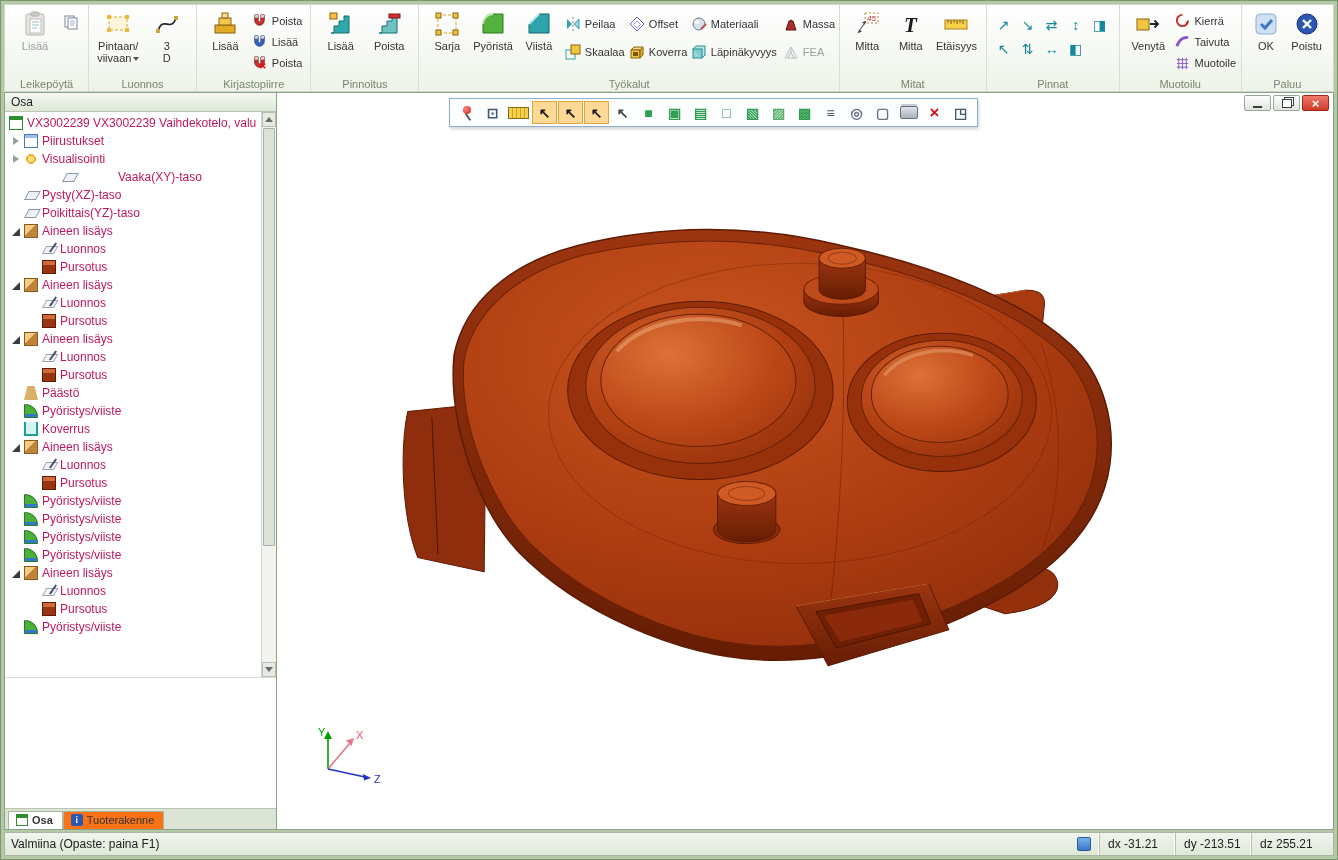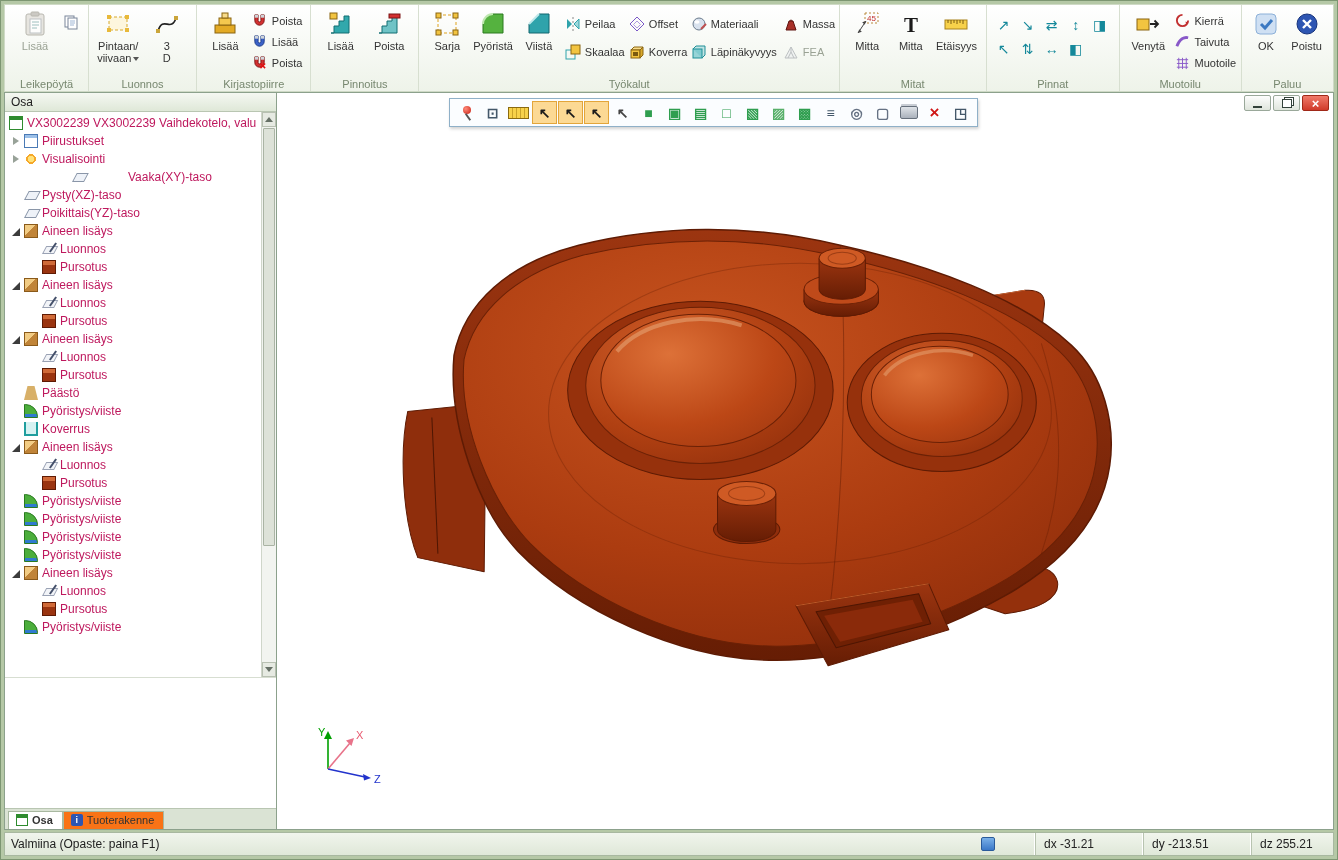--- a/index.html
+++ b/index.html
@@ -5,21 +5,21 @@
   html,body{margin:0;padding:0;background:#8ea887;}
   *{box-sizing:border-box;}
   .app{position:relative;width:1338px;height:860px;background:#b5c8a6;font-family:"Liberation Sans",sans-serif;overflow:hidden;border:1px solid #7d9672;}
 
   
   .ribbon{position:absolute;left:3px;top:3px;right:3px;height:88px;background:linear-gradient(#ffffff,#eef3e9);display:flex;align-items:stretch;border:1px solid #cfdac6;}
   .rgroup{position:relative;display:flex;flex-direction:column;border-right:1px solid #d7dfd0;padding:2px 5px 14px 5px;}
   .rgc{display:flex;align-items:flex-start;height:70px;}
   .rlabel{position:absolute;left:0;right:0;bottom:1px;text-align:center;font-size:11px;color:#77876f;}
   .bigbtn{width:50px;display:flex;flex-direction:column;align-items:center;padding-top:3px;border-radius:3px;cursor:pointer;}
-  .ricon{height:28px;display:flex;align-items:center;justify-content:flex-end;}
+  .ricon{height:28px;display:flex;align-items:center;justify-content:flex-end;font-style:italic;}
   .blabel{font-size:11px;line-height:12px;text-align:center;color:#333;margin-top:2px;white-space:nowrap;}
   .dim .blabel,.dim .smlabel{color:#9aa294;}
   .dim svg{opacity:.65;filter:grayscale(45%);}
   .minicol{display:flex;flex-direction:column;gap:2px;padding-top:4px;}
   .minicol.spread{gap:9px;padding-top:7px;}
   .smallbtn{display:flex;align-items:center;gap:4px;height:19px;font-size:11px;color:#333;padding:0 3px;border-radius:2px;cursor:pointer;white-space:nowrap;}
   .smicon{width:16px;height:16px;display:flex;align-items:center;justify-content:center;flex:none;}
   .dda{width:0;height:0;border-left:3px solid transparent;border-right:3px solid transparent;border-top:4px solid #555;display:inline-block;margin-left:2px;vertical-align:middle;}
   .fgrid{width:126px;display:flex;flex-wrap:wrap;padding-top:6px;}
   .fgicon{width:24px;height:24px;display:flex;align-items:center;justify-content:center;font-size:14px;color:#14889a;border:1px solid transparent;border-radius:2px;cursor:pointer;}
@@ -81,21 +81,21 @@
   .vt-print::before{content:"";width:16px;height:11px;background:linear-gradient(#dfe3e8,#aab2bc);border:1px solid #66707c;border-radius:2px;box-shadow:0 -3px 0 -1px #c8cdd4;}
   .vt-delete span{font-size:17px;}
   .winctrls{position:absolute;top:2px;right:4px;display:flex;gap:2px;}
   .wbtn{width:27px;height:16px;display:flex;align-items:center;justify-content:center;background:linear-gradient(#fdfdfd,#dfe5dc);border:1px solid #9aa89a;border-radius:2px;cursor:pointer;position:relative;}
   .wbtn.close{background:linear-gradient(#f07a6a,#d03a2a);border-color:#a02818;}
   .wmin::before{content:"";display:block;width:9px;height:2px;background:#33413a;margin-top:7px;}
   .wres::before{content:"";display:block;width:8px;height:7px;border:1px solid #33413a;background:#fff;box-shadow:2px -2px 0 -1px #fff,2px -2px 0 0 #33413a;}
   .wclose::before{content:"×";color:#fff;font-weight:bold;font-size:13px;line-height:14px;}
 
   
-  .statusbar{position:absolute;left:3px;right:3px;bottom:3px;height:24px;background:linear-gradient(#f1f5ed,#dfe8d8);border:1px solid #a8b8a0;display:flex;align-items:center;font-size:12px;color:#222;padding:0 6px;gap:32px;}
+  .statusbar{position:absolute;left:3px;right:3px;bottom:3px;height:24px;background:linear-gradient(#f1f5ed,#dfe8d8);border:1px solid #a8b8a0;display:flex;align-items:center;font-size:12px;color:#222;padding:0 6px;}
   .smsg{flex:1;}
   .sico{width:14px;height:14px;background:linear-gradient(#7ab0e8,#3a78c8);border:1px solid #2a5a9a;border-radius:2px;margin-right:8px;flex:none;}
   .scell{width:76px;border-left:1px solid #b8c4b0;box-shadow:-1px 0 0 #fff;padding-left:8px;height:100%;display:flex;align-items:center;flex:none;}
 </style>
 </head>
 <body>
 
 <div class="app">
 
   <div class="ribbon">
@@ -478,21 +478,21 @@
             <div class="trow" style="padding-left: 6px;">
               <span class="exp collapsed"></span>
               <span class="ticon ticon-drawings"></span>
               <span class="tlabel">Piirustukset</span>
             </div>
             <div class="trow" style="padding-left: 6px;">
               <span class="exp collapsed"></span>
               <span class="ticon ticon-visualization"></span>
               <span class="tlabel">Visualisointi</span>
             </div>
-            <div class="trow" style="padding-left: 16px; gap: 38px;">
+            <div class="trow" style="padding-left: 6px; gap: 38px;">
               <span class="exp"></span>
               <span class="ticon ticon-plane"></span>
               <span class="tlabel">Vaaka(XY)-taso</span>
             </div>
             <div class="trow" style="padding-left: 6px;">
               <span class="exp"></span>
               <span class="ticon ticon-plane"></span>
               <span class="tlabel">Pysty(XZ)-taso</span>
             </div>
             <div class="trow" style="padding-left: 6px;">

